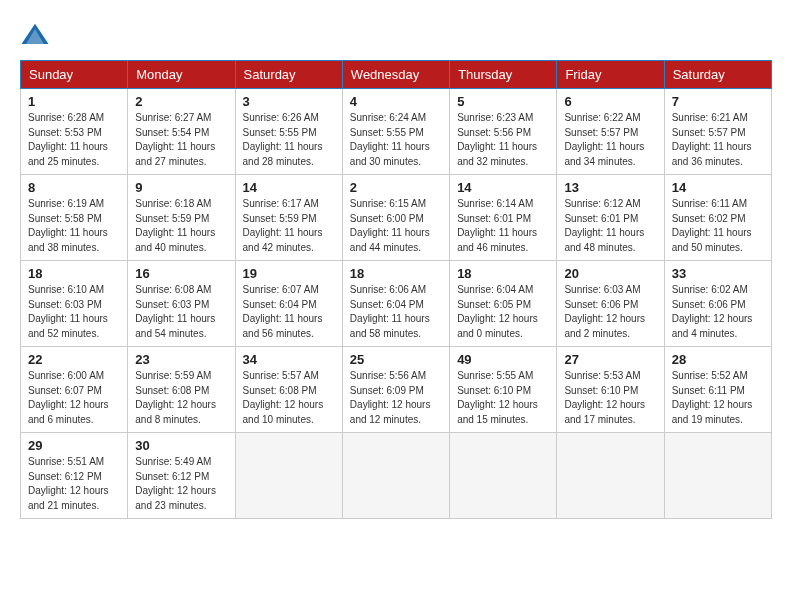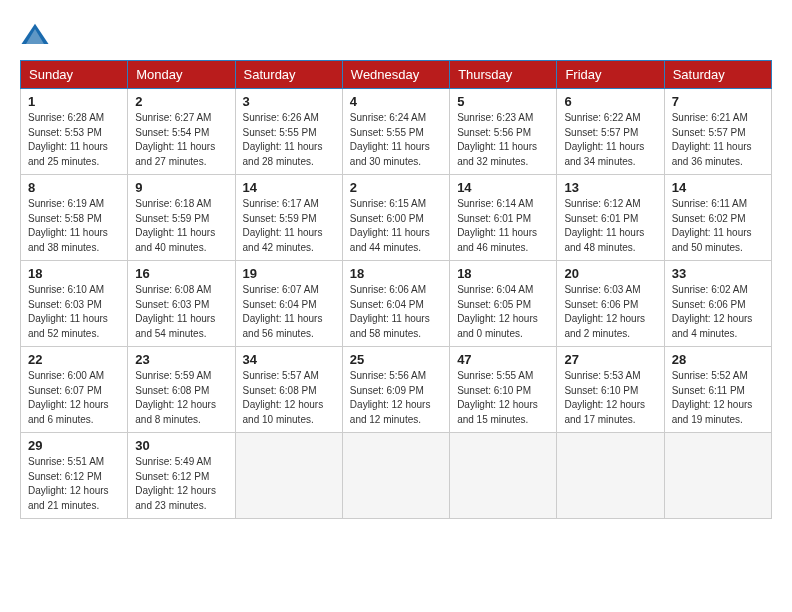--- a/index.html
+++ b/index.html
@@ -219,21 +219,21 @@
         </td>
         <td>
           <span class="day-num">34</span>
           <div class="day-info">Sunrise: 5:57 AM<br>Sunset: 6:08 PM<br>Daylight: 12 hours and 10 minutes.</div>
         </td>
         <td>
           <span class="day-num">25</span>
           <div class="day-info">Sunrise: 5:56 AM<br>Sunset: 6:09 PM<br>Daylight: 12 hours and 12 minutes.</div>
         </td>
         <td>
-          <span class="day-num">47</span>
+          <span class="day-num">49</span>
           <div class="day-info">Sunrise: 5:55 AM<br>Sunset: 6:10 PM<br>Daylight: 12 hours and 15 minutes.</div>
         </td>
         <td>
           <span class="day-num">27</span>
           <div class="day-info">Sunrise: 5:53 AM<br>Sunset: 6:10 PM<br>Daylight: 12 hours and 17 minutes.</div>
         </td>
         <td>
           <span class="day-num">28</span>
           <div class="day-info">Sunrise: 5:52 AM<br>Sunset: 6:11 PM<br>Daylight: 12 hours and 19 minutes.</div>
         </td>

